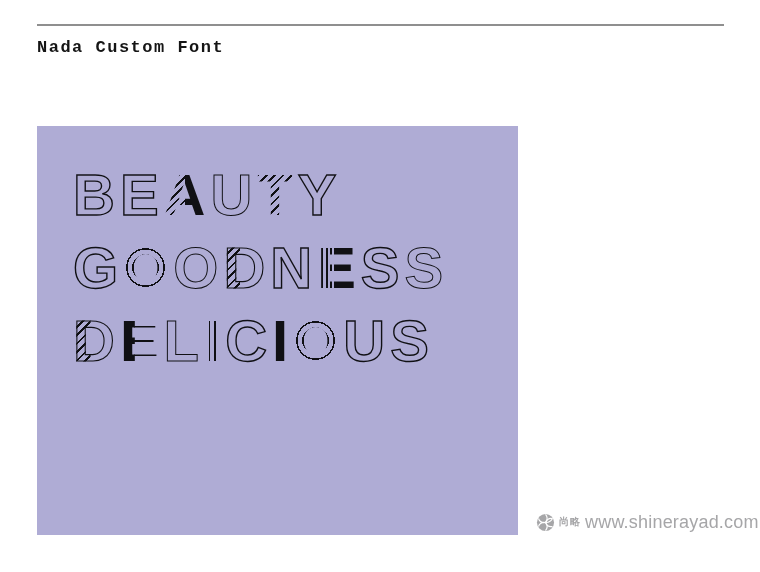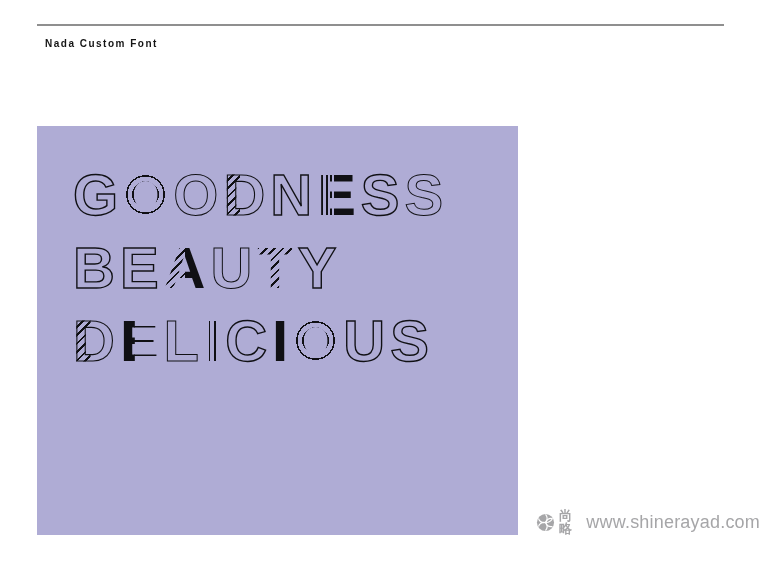--- a/index.html
+++ b/index.html
@@ -12,24 +12,23 @@
     --board:#afacd5;
     --rule:#8f8f8f;
     --wm:#a6a6a8;
   }
   .top-rule{
     position:absolute;left:37px;top:24px;width:687px;height:2px;
     background:var(--rule);
   }
   .page-title{
     position:absolute;left:37px;top:38px;
-    font-family:Liberation Sans, sans-serif;
-    font-size:10px;font-weight:700;letter-spacing:1.5px;color:#151515;
+    font-family:Liberation Mono, monospace;
+    font-size:17px;font-weight:700;letter-spacing:1.5px;color:#151515;
     white-space:nowrap;
-    margin-left:8px;
   }
   .board{
     position:absolute;left:37px;top:126px;width:481px;height:409px;
     background:var(--board);
     padding:32px 0 0 36px;box-sizing:border-box;overflow:hidden;
   }
   .word{display:block;white-space:nowrap;height:73px;line-height:73px;}
   .letter{
     display:inline-block;
     font-family:"Liberation Sans", sans-serif;
@@ -95,33 +94,33 @@
     background-size:50% 100%,50% 100%;
     background-position:left center,right center;
     background-repeat:no-repeat,no-repeat;
     -webkit-background-clip:text;background-clip:text;
   }
   .watermark{
     position:absolute;left:536px;top:510px;height:24px;
     display:flex;align-items:center;gap:4px;color:var(--wm);
   }
   .wm-logo{width:19px;height:19px;flex:0 0 auto;}
-  .wm-brand{font-size:13px;font-weight:700;letter-spacing:1px;line-height:1;}
+  .wm-brand{font-size:10px;font-weight:700;letter-spacing:1px;line-height:1;}
   .wm-site{font-size:18px;font-weight:400;line-height:1;letter-spacing:0.2px;text-align:right;}
 </style>
 </head>
 <body>
 
 <div class="top-rule"></div>
 
 <div class="page-title">Nada Custom Font</div>
 
 <div class="board" id="board">
+    <div class="word"><span class="letter st-outline">B</span><span class="letter st-outline">E</span><span class="letter st-split-hatch-solid">A</span><span class="letter st-outline-thin">U</span><span class="letter st-hatch">T</span><span class="letter st-outline">Y</span></div>
     <div class="word"><span class="letter st-outline">G</span><span class="letter st-rings">O</span><span class="letter st-outline-thin">O</span><span class="letter st-mixed-d">D</span><span class="letter st-outline">N</span><span class="letter st-split-vstripes-solid">E</span><span class="letter st-outline">S</span><span class="letter st-outline-thin">S</span></div>
-    <div class="word"><span class="letter st-outline">B</span><span class="letter st-outline">E</span><span class="letter st-split-hatch-solid">A</span><span class="letter st-outline-thin">U</span><span class="letter st-hatch">T</span><span class="letter st-outline">Y</span></div>
     <div class="word"><span class="letter st-mixed-d">D</span><span class="letter st-split-solid-hstripes">E</span><span class="letter st-outline-thin">L</span><span class="letter st-vstripes">I</span><span class="letter st-outline">C</span><span class="letter st-solid">I</span><span class="letter st-rings">O</span><span class="letter st-outline">U</span><span class="letter st-outline">S</span></div>
   </div>
 
 <div class="watermark">
   <svg class="wm-logo" viewBox="0 0 20 20" aria-hidden="true">
     <circle cx="10" cy="10" r="9" fill="#a6a6a8"></circle>
     <g stroke="#ffffff" stroke-width="1.2" fill="none">
       <path d="M10 1.5 Q13.5 5.5 10 10"></path>
       <path d="M17.4 5.8 Q14.5 10.5 10 10" transform="rotate(0 10 10)"></path>
       <path d="M10 1.5 Q13.5 5.5 10 10" transform="rotate(120 10 10)"></path>

